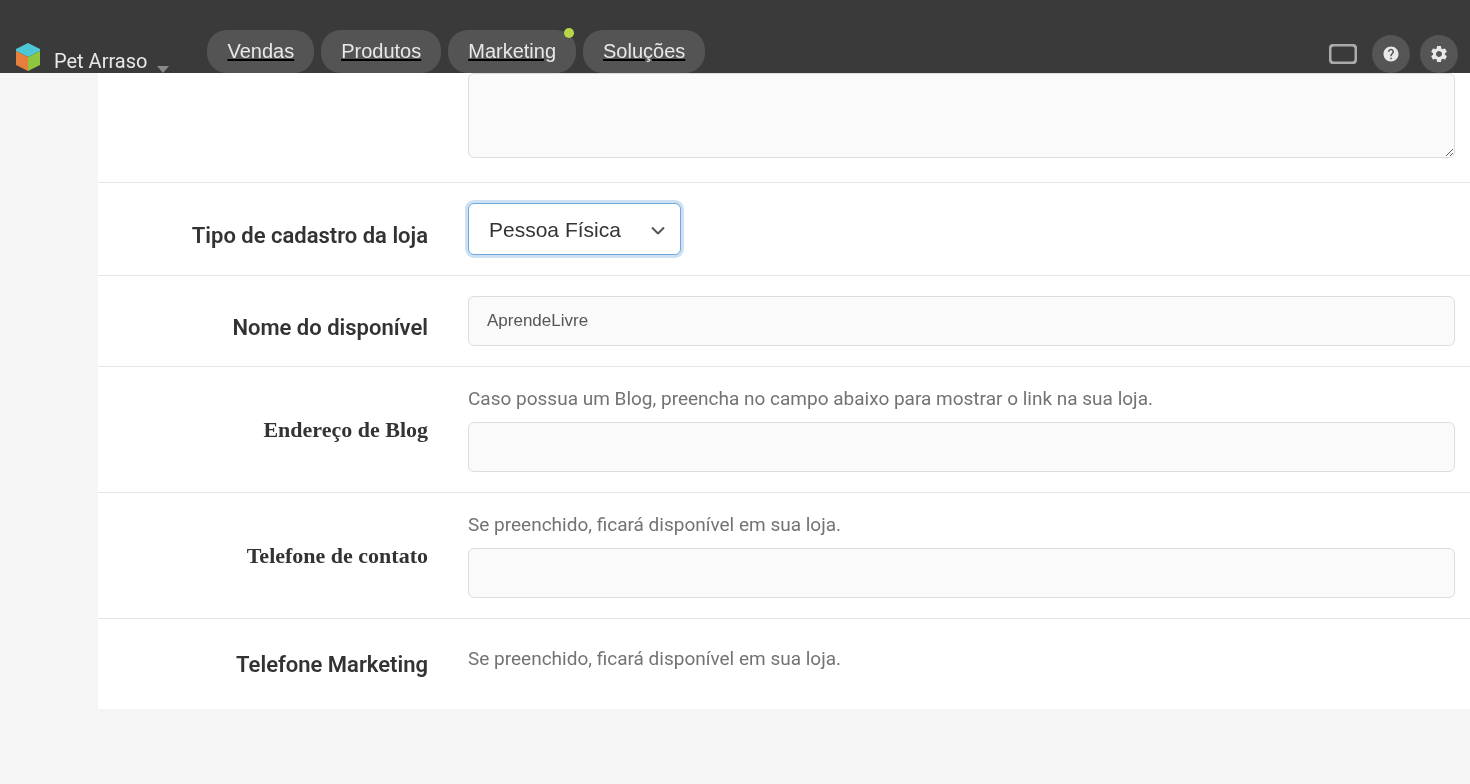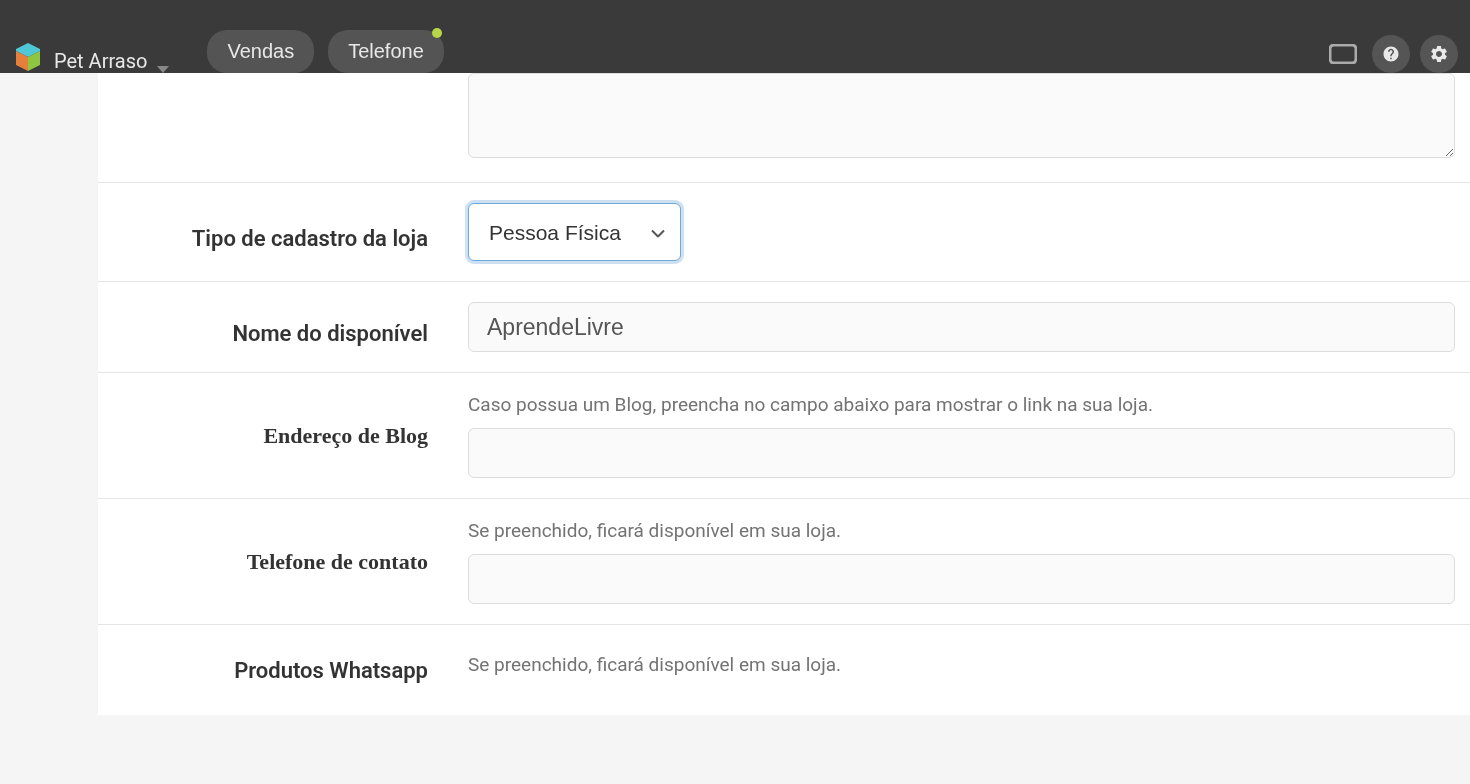--- a/index.html
+++ b/index.html
@@ -37,21 +37,22 @@
     .dropdown-caret {
       width: 0;
       height: 0;
       border-left: 6px solid transparent;
       border-right: 6px solid transparent;
       border-top: 7px solid #888;
       margin-right: 38px;
     }
     .nav-buttons {
       display: flex;
-      gap: 14px;
+      gap: 7px;
+      text-decoration: underline;
     }
     .nav-button {
       background: #545454;
       color: #e8e8e8;
       border: none;
       padding: 10px 20px;
       border-radius: 20px;
       font-size: 20px;
       cursor: pointer;
       position: relative;
@@ -129,21 +130,21 @@
       font-size: 19px;
       margin-bottom: 12px;
     }
     .text-input {
       width: 100%;
       height: 50px;
       border: 1px solid #ddd;
       border-radius: 6px;
       background: #fafafa;
       padding: 0 18px;
-      font-size: 23px;
+      font-size: 17px;
       color: #555;
       outline: none;
     }
     .textarea-input {
       width: 100%;
       height: 85px;
       border: 1px solid #ddd;
       border-radius: 6px;
       background: #fafafa;
       padding: 10px 18px;
@@ -151,21 +152,21 @@
       color: #555;
       resize: both;
       outline: none;
     }
     .select-wrap {
       position: relative;
       display: inline-block;
     }
     .select-input {
       width: 213px;
-      height: 58px;
+      height: 52px;
       border: 1px solid #6fa8dc;
       box-shadow: 0 0 0 3px rgba(111, 168, 220, 0.35);
       border-radius: 6px;
       background: #fff;
       padding: 0 40px 0 20px;
       font-size: 21px;
       color: #333;
       appearance: none;
       -webkit-appearance: none;
       cursor: pointer;
@@ -192,24 +193,26 @@
       <polygon points="16,2 28,8 28,10 16,16 4,10 4,8" fill="#4ec8d6"></polygon>
       <polygon points="4,10 16,16 16,30 4,24" fill="#e67e3c"></polygon>
       <polygon points="28,10 28,24 16,30 16,16" fill="#8ec63f"></polygon>
     </svg>
   </div>
   <span class="store-name">Pet Arraso</span>
   <div class="dropdown-caret"></div>
 
   <div class="nav-buttons">
     <button class="nav-button">Vendas</button>
+    <button class="nav-button">Produtos</button>
     <button class="nav-button">
-      <span>Telefone</span>
+      <span>Marketing</span>
       <span class="badge-dot"></span>
     </button>
+    <button class="nav-button">Soluções</button>
   </div>
 
   <div class="nav-right">
     <button class="icon-btn icon-btn-screen">
       <svg width="28" height="20" viewBox="0 0 28 20">
         <rect x="1" y="1" width="26" height="18" rx="4" fill="none" stroke="#aaa" stroke-width="3"></rect>
       </svg>
     </button>
     <button class="icon-btn">
       <svg width="18" height="18" viewBox="0 0 24 24" fill="#e8e8e8">
@@ -277,21 +280,21 @@
         <label class="form-label">Telefone de contato</label>
       </div>
       <div class="form-input-col">
         <div class="help-text">Se preenchido, ficará disponível em sua loja.</div>
         <input type="text" class="text-input" value="" style="">
       </div>
     </div>
 
     <div class="form-row last-row">
       <div class="form-label-col" style="padding-top:0;">
-        <label class="form-label">Produtos Whatsapp</label>
+        <label class="form-label">Telefone Marketing</label>
       </div>
       <div class="form-input-col">
         <div class="help-text">Se preenchido, ficará disponível em sua loja.</div>
       </div>
     </div>
 
   </div>
 </div>
 
 </body></html>

